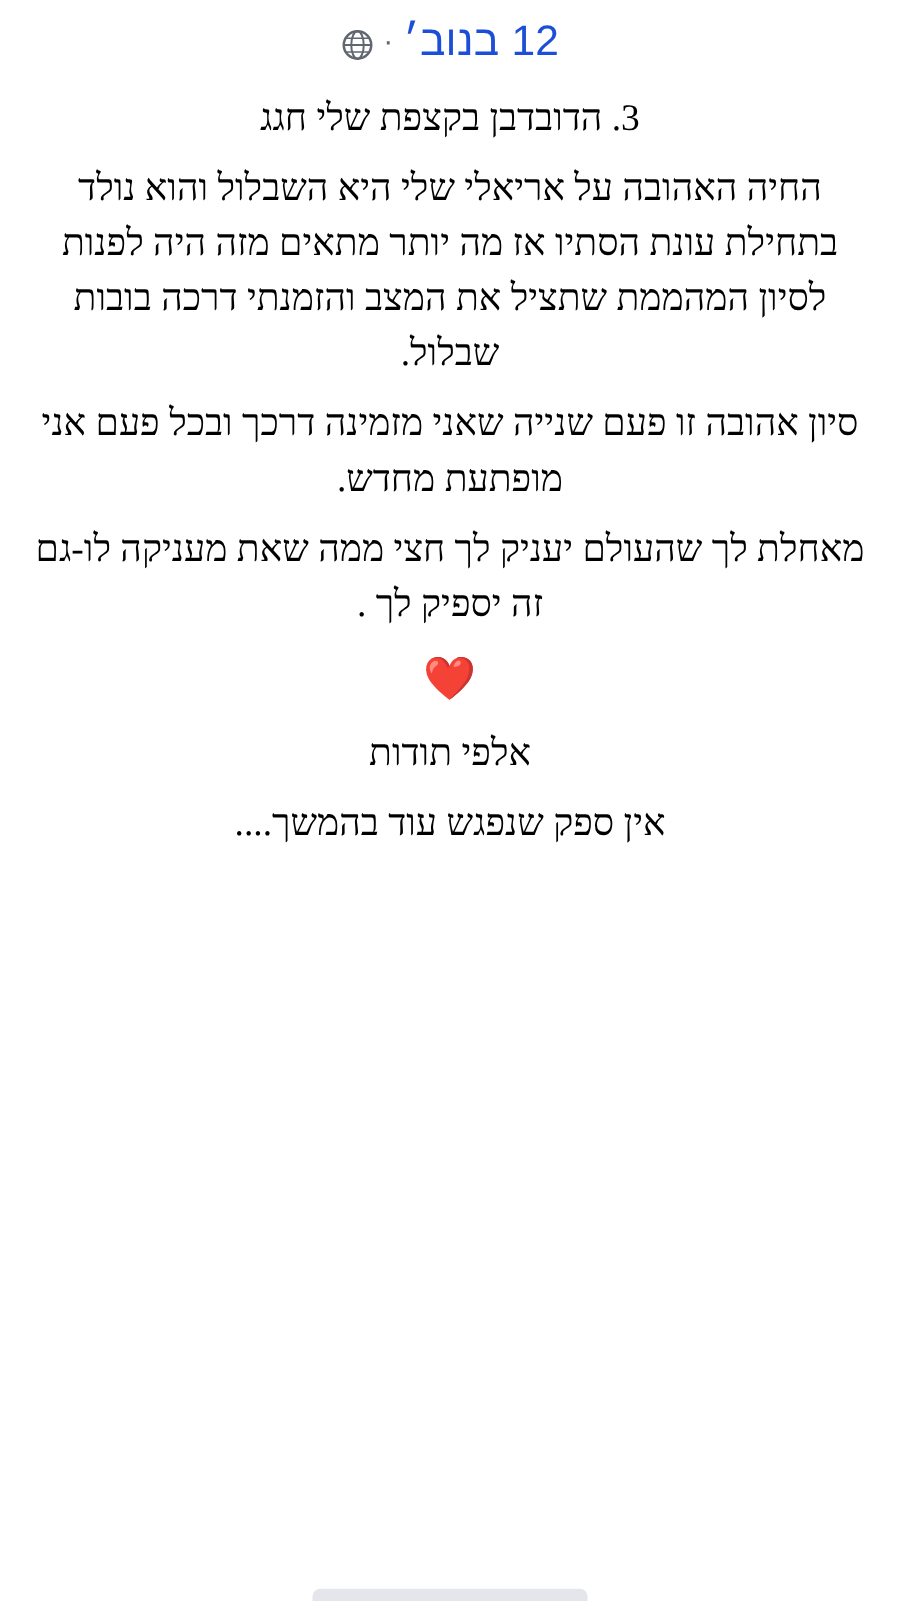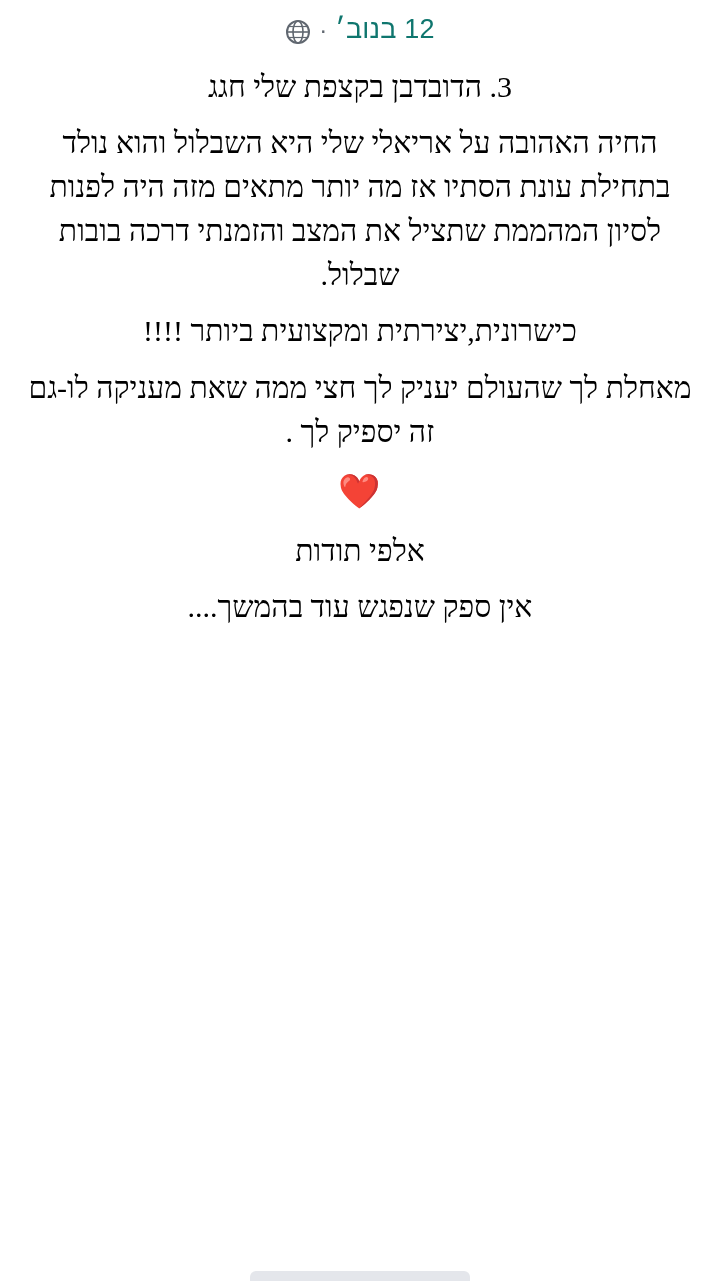--- a/index.html
+++ b/index.html
@@ -25,22 +25,22 @@
   .post-header {
     display: flex;
     flex-direction: row;
     align-items: center;
     justify-content: center;
     gap: 8px;
     padding: 14px 0 8px 0;
     direction: rtl;
   }
   .timestamp {
-    font-size: 27px;
-    color: #0f766e;
+    font-size: 34px;
+    color: #1d4ed8;
     letter-spacing: 0.2px;
   }
   .dot-sep {
     font-size: 24px;
     color: #606770;
     line-height: 1;
   }
   .globe-icon {
     width: 26px;
     height: 26px;
@@ -107,21 +107,21 @@
         <line x1="2" y1="13" x2="24" y2="13" stroke="#606770" stroke-width="1.6"></line>
         <line x1="4" y1="7.5" x2="22" y2="7.5" stroke="#606770" stroke-width="1.2"></line>
         <line x1="4" y1="18.5" x2="22" y2="18.5" stroke="#606770" stroke-width="1.2"></line>
       </svg>
     </span>
   </div>
 
   <div class="post-body">
     <p>3. הדובדבן בקצפת שלי חגג</p>
     <p>החיה האהובה על אריאלי שלי היא השבלול והוא נולד בתחילת עונת הסתיו אז מה יותר מתאים מזה היה לפנות לסיון המהממת שתציל את המצב והזמנתי דרכה בובות שבלול.</p>
-    <p>כישרונית,יצירתית ומקצועית ביותר !!!!</p>
+    <p>סיון אהובה זו פעם שנייה שאני מזמינה דרכך ובכל פעם אני מופתעת מחדש.</p>
     <p>מאחלת לך שהעולם יעניק לך חצי ממה שאת מעניקה לו-גם זה יספיק לך .</p>
     <p class="heart-line">
       <span class="heart">❤️</span>
     </p>
     <p>אלפי תודות</p>
     <p>אין ספק שנפגש עוד בהמשך....</p>
   </div>
 
   <div class="bottom-shade"></div>
   <div class="bottom-notch"></div>

